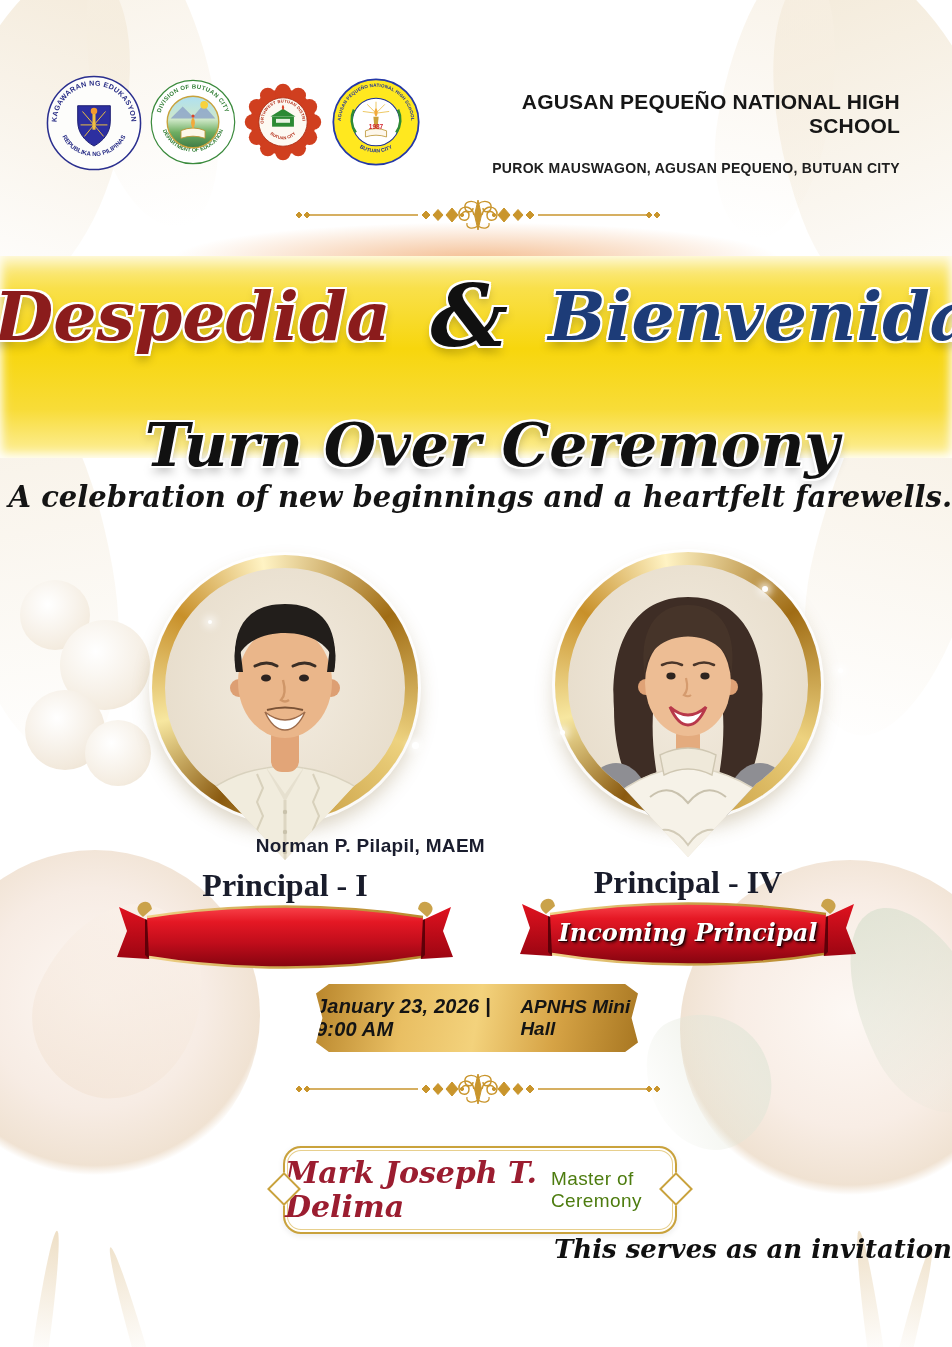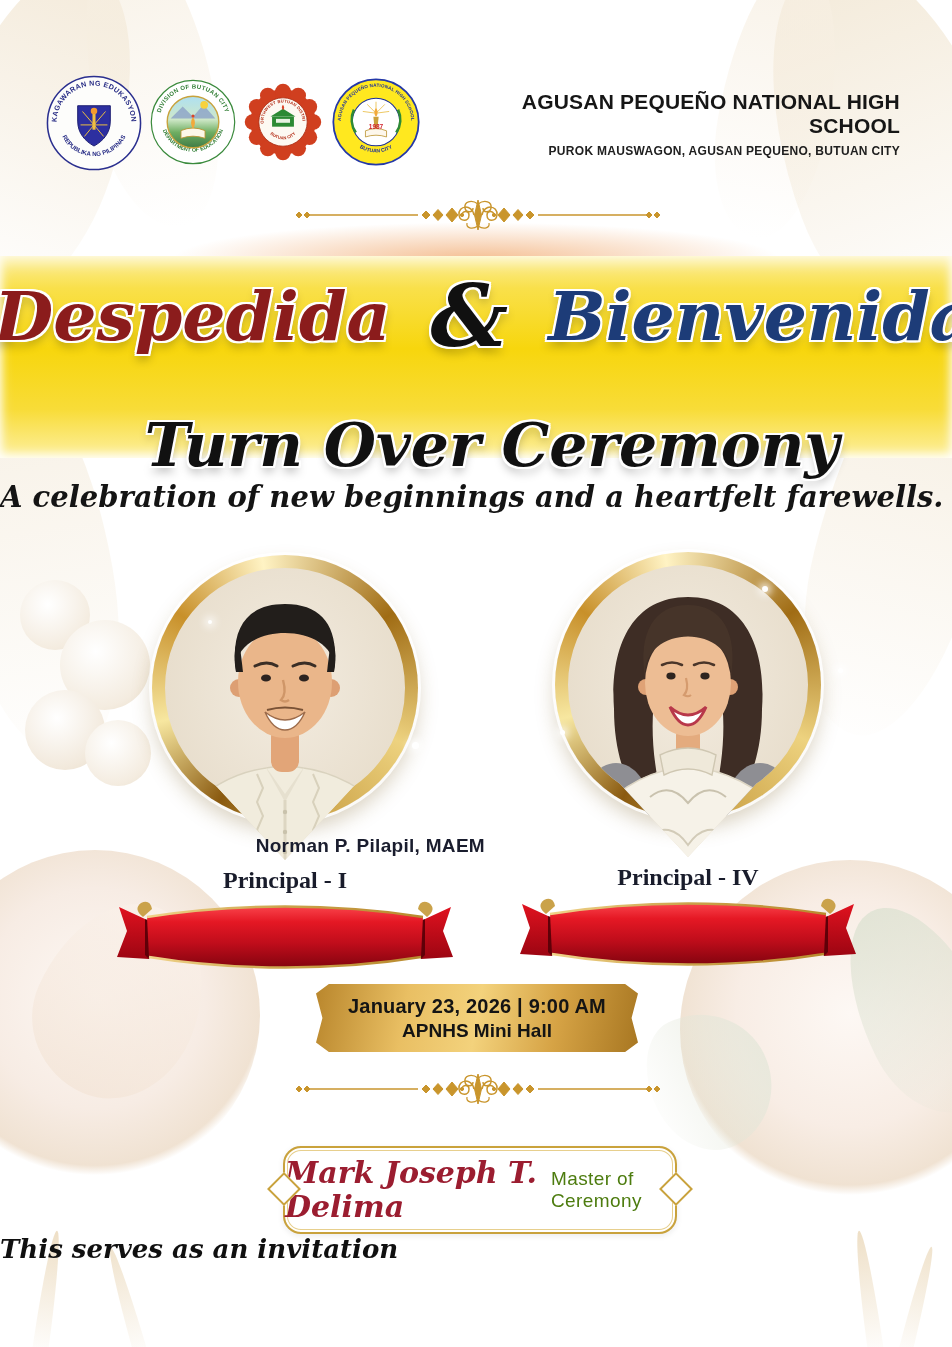--- a/index.html
+++ b/index.html
@@ -7,79 +7,79 @@
           background:#ffffff;font-family:"Liberation Sans",sans-serif;}
   
   .decor{position:absolute;pointer-events:none;}
   .leaf{border-radius:50% 50% 48% 52%/60% 55% 45% 40%;}
   .blob{border-radius:50%;}
   .grass{border-radius:50% 50% 0 0/100% 100% 0 0;}
   
   .seal{position:absolute;}
   .school-block{position:absolute;right:52px;top:90px;width:470px;text-align:right;z-index:5;}
   .school-name{font-size:21px;font-weight:bold;color:#161616;letter-spacing:.2px;}
-  .school-address{font-size:12px;font-weight:bold;color:#202020;margin-top:6px;letter-spacing:.3px;}
+  .school-address{font-size:14px;font-weight:bold;color:#202020;margin-top:22px;letter-spacing:.3px;}
   
   .divider-svg{position:absolute;width:372px;height:34px;z-index:5;}
   
   .glow{position:absolute;left:170px;top:222px;width:612px;height:74px;z-index:2;
         background:radial-gradient(ellipse at center,rgba(236,138,58,.55),rgba(236,138,58,0) 70%);}
   .banner{position:absolute;left:0;top:256px;width:952px;height:202px;z-index:3;
           background:linear-gradient(180deg,#fcee9a 0%,#f9e04a 16%,#f7d60d 46%,#f8dc38 76%,#fdf0a0 100%);
           box-shadow:0 -4px 10px rgba(255,255,255,.9) inset,0 6px 14px rgba(255,255,255,.65) inset;}
   .outline-w{text-shadow:-2px -2px 0 #fff,2px -2px 0 #fff,-2px 2px 0 #fff,2px 2px 0 #fff,
              0 -2px 0 #fff,0 2px 0 #fff,-2px 0 0 #fff,2px 0 0 #fff,0 6px 10px rgba(0,0,0,.25);padding-left:16px;}
   .title-row{position:absolute;left:0;top:14px;width:100%;display:flex;justify-content:center;
              align-items:center;gap:24px;}
   .script{font-family:"DejaVu Serif",serif;font-style:italic;font-weight:bold;}
   .t-word{font-size:68px;line-height:92px;}
   .t-left{color:#8b1c1c;}
   .t-right{color:#1d3c78;}
   .t-amp{font-size:86px;color:#101010;line-height:92px;}
   .t-sub{position:absolute;left:0;top:102px;width:100%;text-align:center;
          font-size:60px;line-height:86px;color:#111111;margin-top:44px;}
   
-  .tagline{position:absolute;left:0;top:480px;width:100%;text-align:left;z-index:5;
+  .tagline{position:absolute;left:0;top:480px;width:100%;text-align:right;z-index:5;
            font-size:29px;color:#141414;}
   
   .person{position:absolute;width:400px;height:430px;z-index:6;}
   .ring{position:absolute;left:67px;top:5px;width:266px;height:266px;border-radius:50%;
         background:conic-gradient(from 210deg,#8a5a10,#f7e7a0 45deg,#c8902a 95deg,#fff3c4 140deg,
                    #a06c14 205deg,#edd27f 265deg,#caa045 320deg,#8a5a10 360deg);
         box-shadow:0 0 0 3px rgba(255,255,255,.85),0 10px 20px rgba(120,90,30,.28);}
   .avatar{position:absolute;left:62px;top:10px;width:276px;height:330px;}
   .p-name{position:absolute;left:0;top:285px;width:100%;text-align:right;
           font-size:19px;font-weight:bold;color:#1a1d2e;letter-spacing:.3px;z-index:8;}
   .p-pos{position:absolute;left:0;top:317px;width:100%;text-align:center;z-index:8;
-         font-family:"Liberation Serif",serif;font-size:24px;font-weight:bold;color:#191c2b;}
+         font-family:"Liberation Serif",serif;font-size:32px;font-weight:bold;color:#191c2b;}
   .ribbon-wrap{position:absolute;left:30px;top:345px;width:340px;height:80px;z-index:8;}
   .ribbon-svg{position:absolute;left:0;top:0;width:340px;height:80px;}
   .ribbon-label{position:absolute;left:0;top:12px;width:100%;height:56px;display:flex;
                 align-items:center;justify-content:center;font-size:24px;color:#ffffff;
                 text-shadow:1px 1px 0 #2a0004,2px 2px 3px rgba(0,0,0,.75);}
   .sparkle{position:absolute;border-radius:50%;background:#fff;z-index:7;
            box-shadow:0 0 8px 3px rgba(255,255,255,.95);}
   
   .plaque{position:absolute;left:316px;top:984px;width:322px;height:68px;z-index:6;
           background:linear-gradient(100deg,#b9862c 0%,#e9bf63 28%,#f3d27c 50%,#d6a345 74%,#a87722 100%);
           clip-path:polygon(4% 0,96% 0,100% 14%,98% 50%,100% 86%,96% 100%,4% 100%,0 86%,2% 50%,0 14%);
-          display:flex;flex-direction:column;align-items:center;justify-content:center;gap:2px;
-          box-shadow:0 4px 8px rgba(0,0,0,.15);}
+          display:flex;flex-direction:row;align-items:center;justify-content:center;gap:2px;
+          box-shadow:0 4px 8px rgba(0,0,0,.15);font-style:italic;}
   .plaque-l1{font-size:20px;font-weight:bold;color:#141414;letter-spacing:.2px;}
   .plaque-l2{font-size:19px;font-weight:bold;color:#141414;}
   
   .emcee-frame{position:absolute;left:283px;top:1146px;width:390px;height:84px;z-index:6;
                background:#ffffff;border:2.5px solid #c9a23c;border-radius:18px;
                box-shadow:inset 0 0 0 2px #fff,inset 0 0 0 3px #e7cf8d,0 2px 6px rgba(0,0,0,.08);
                display:flex;align-items:center;justify-content:center;gap:2px;}
   .fr-end{position:absolute;width:20px;height:20px;background:#fff;border:2.5px solid #c9a23c;
           transform:rotate(45deg);top:29px;}
   .emcee-name{font-size:30px;color:#9b1d30;line-height:34px;}
   .emcee-role{font-size:19px;color:#4d7c0f;letter-spacing:.4px;}
-  .invite-note{position:absolute;left:0;top:1234px;width:100%;text-align:left;z-index:6;
+  .invite-note{position:absolute;left:0;top:1234px;width:100%;text-align:right;z-index:6;
                font-size:26px;color:#101010;}
 </style>
 </head>
 <body>
 
 <div class="poster">
 
   <svg width="0" height="0" style="position:absolute">
     <defs>
       <linearGradient id="ribbonBand" x1="0" y1="0" x2="0" y2="1">
@@ -384,20 +384,21 @@
         <path d="M30,24 L4,12 L12,36 L2,62 L34,64 Z" fill="url(#ribbonTail)"></path>
         <path d="M310,24 L336,12 L328,36 L338,62 L306,64 Z" fill="url(#ribbonTail)"></path>
         <path d="M28,22 q-10,-8 -2,-14 q9,-4 11,6 Z" fill="#caa24a"></path>
         <path d="M312,22 q10,-8 2,-14 q-9,-4 -11,6 Z" fill="#caa24a"></path>
         <path d="M30,24 L48,30 L34,64 L30,60 Z" fill="#5f0008"></path>
         <path d="M310,24 L292,30 L306,64 L310,60 Z" fill="#5f0008"></path>
         <path d="M32,22 C120,8 220,8 308,22 L306,62 C220,76 120,76 34,62 Z" fill="url(#ribbonBand)"></path>
         <path d="M32,22 C120,8 220,8 308,22" fill="none" stroke="url(#goldEdge)" stroke-width="2.4"></path>
         <path d="M34,62 C120,76 220,76 306,62" fill="none" stroke="url(#goldEdge)" stroke-width="2.4"></path>
       </svg>
+      <div class="script ribbon-label">Incoming Principal</div>
     </div>
   </div>
 
   <div class="plaque">
     <div class="plaque-l1">January 23, 2026 | 9:00 AM</div>
     <div class="plaque-l2">APNHS Mini Hall</div>
   </div>
 
   <svg class="divider-svg" style="left:292px;top:1072px" viewBox="0 0 372 34">
     <g id="divB" stroke="#c9952c" fill="#c9952c">

